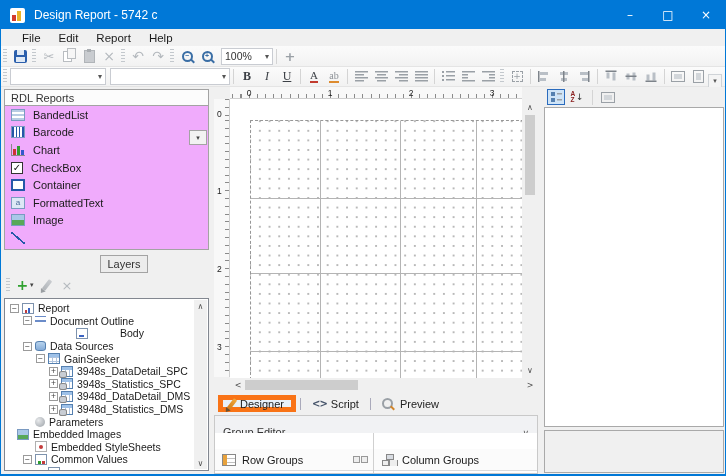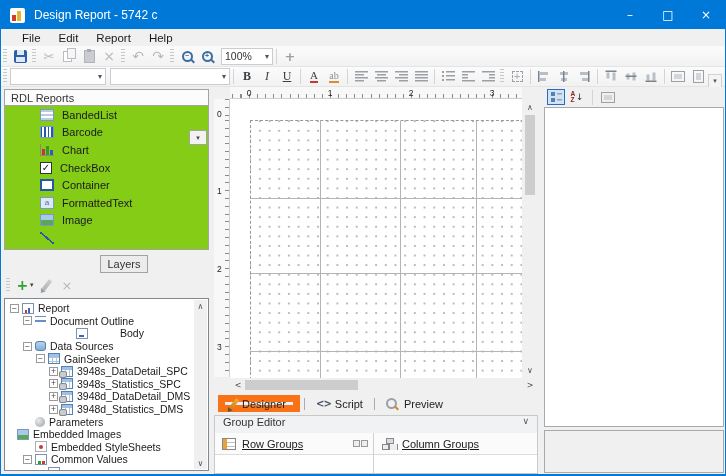--- a/index.html
+++ b/index.html
@@ -71,21 +71,21 @@
   .oal-c{background-size:1.5px 11px,8px 3px,6px 3px;background-position:5px 0,2px 1px,3px 7px;}
   .oal-r{background-size:1.5px 11px,8px 3px,6px 3px;background-position:10px 0,2px 1px,4px 7px;}
   .rot90{transform:rotate(90deg);}
   .samew{width:12px;height:9px;border:1px solid #9aa0a6;position:relative;}
   .samew::before{content:"";position:absolute;left:2px;top:2px;right:2px;bottom:2px;background:#d2d6da;}
   .ovfl{position:absolute;right:3px;top:7px;width:12px;height:12px;border:1px solid #cfd3d7;background:#f4f4f4;
         display:flex;align-items:center;justify-content:center;font-size:7px;color:#555;}
 
   
   .tbx-head{left:3px;top:88px;width:205px;height:17px;background:#fcfcfc;border:1px solid #a3a3a3;box-sizing:border-box;display:flex;align-items:center;padding-left:6px;color:#333;}
-  .tbx-list{left:3px;top:105px;width:205px;height:144px;background:#84cc16;border:1px solid #a3a3a3;border-top:none;box-sizing:border-box;overflow:hidden;padding-left:29px;}
+  .tbx-list{left:3px;top:105px;width:205px;height:144px;background:#f0abfc;border:1px solid #a3a3a3;border-top:none;box-sizing:border-box;overflow:hidden;}
   .tbx-row{height:17.6px;display:flex;align-items:center;padding-left:6px;}
   .tbx-ico{width:14px;height:12px;margin-right:8px;flex:0 0 auto;box-sizing:border-box;}
   .x-banded{border:1px solid #7a9ac1;background:repeating-linear-gradient(180deg,#b8cce4 0 2px,#fff 2px 4px);}
   .x-barcode{border:1px solid #7a9ac1;background:repeating-linear-gradient(90deg,#2558a8 0 1.5px,#fff 1.5px 3.5px);}
   .x-bullet{border:none;background:repeating-linear-gradient(180deg,#3a8f3a 0 2px,#fff 2px 5px);height:9px;}
   .x-chart{border-left:1px solid #888;border-bottom:1px solid #888;background-repeat:no-repeat;
       background-image:linear-gradient(#cc3333,#cc3333),linear-gradient(#2f9e2f,#2f9e2f),linear-gradient(#3358cc,#3358cc);
       background-size:3px 6px,3px 9px,3px 5px;background-position:1px 5px,5px 2px,9px 6px;}
   .x-check{width:12px;height:12px;border:1px solid #333;background:#fff;display:flex;align-items:center;justify-content:center;font-size:10px;color:#111;line-height:10px;}
   .x-container{border:2px solid #2558a8;background:#fff;}
@@ -150,27 +150,27 @@
       background-image:radial-gradient(circle,#b9b9b9 0.9px,rgba(0,0,0,0) 1px);
       background-size:9.7px 9.6px;background-position:4px 5px;}
   .gl-v{position:absolute;top:0;bottom:0;width:1px;background:#b4b4b4;}
   .gl-h{position:absolute;left:0;right:0;height:1px;background:#b4b4b4;}
   .sb{background:#f0f0f0;}
   .sb-thumb{position:absolute;background:#cdcdcd;}
   .sb-ar{position:absolute;display:flex;align-items:center;justify-content:center;font-size:8px;color:#505050;}
 
   .dtabs{left:213px;top:392px;width:324px;height:21px;display:flex;align-items:center;background:#f0f0f0;}
   .dtab{display:flex;align-items:center;height:17px;padding:0 7px;font-size:11px;color:#222;}
-  .dtab.sel{background:#e8f1fa;border:7px solid #f97316;box-sizing:border-box;}
+  .dtab.sel{background:#e8f1fa;border:5px solid #f97316;box-sizing:border-box;}
   .pipe{width:1px;height:12px;background:#aab;margin:0 4px;}
   .scrglyph{color:#46546a;font-size:10px;font-weight:bold;letter-spacing:-1px;margin-right:4px;}
 
-  .ge-head{left:213px;top:414px;width:324px;height:24px;background:#f1f2f4;border:1px solid #c9c9c9;box-sizing:border-box;display:flex;align-items:flex-start;padding:0 8px;color:#333;justify-content:space-between;}
+  .ge-head{left:213px;top:414px;width:324px;height:24px;background:#f1f2f4;border:1px solid #c9c9c9;box-sizing:border-box;display:flex;align-items:flex-end;padding:0 8px;color:#333;justify-content:space-between;}
   .ge-body{left:213px;top:432px;width:324px;height:41px;background:#fff;border:1px solid #c9c9c9;border-top:none;box-sizing:border-box;}
-  .ge-cellhead{position:absolute;top:0;height:22px;display:flex;align-items:center;border-bottom:1px solid #dcdcdc;box-sizing:border-box;background:#fbfbfb;text-decoration:underline;}
+  .ge-cellhead{position:absolute;top:16px;height:22px;display:flex;align-items:center;border-bottom:1px solid #dcdcdc;box-sizing:border-box;background:#fbfbfb;}
   .ge-ico1{width:14px;height:12px;border:1px solid #888;box-sizing:border-box;margin:0 6px 0 7px;
       background:linear-gradient(90deg,#e8a23c 0 4px,rgba(0,0,0,0) 4px),repeating-linear-gradient(180deg,rgba(0,0,0,0) 0 3px,#c0c0c0 3px 4px),#fff;}
   .ge-pair{width:14px;height:7px;margin-right:6px;background:
       linear-gradient(#fff,#fff) 0 0/6px 7px no-repeat,linear-gradient(#fff,#fff) 8px 0/6px 7px no-repeat;
       border:0;box-shadow:inset 0 0 0 0;outline:none;position:relative;}
   .ge-pair::before{content:"";position:absolute;left:0;top:0;width:5px;height:5px;border:1px solid #999;background:#eee;}
   .ge-pair::after{content:"";position:absolute;left:8px;top:0;width:5px;height:5px;border:1px solid #999;background:#eee;}
   .ge-ico2{width:14px;height:12px;margin:0 6px 0 8px;position:relative;}
   .ge-ico2::before{content:"";position:absolute;left:4px;top:0;width:6px;height:4px;border:1px solid #888;background:#d8dce2;}
   .ge-ico2::after{content:"";position:absolute;left:0;bottom:0;width:5px;height:4px;border:1px solid #888;background:#eee;box-shadow:8px 0 0 #eee,7px 0 0 #888,9px 0 0 #888;}

